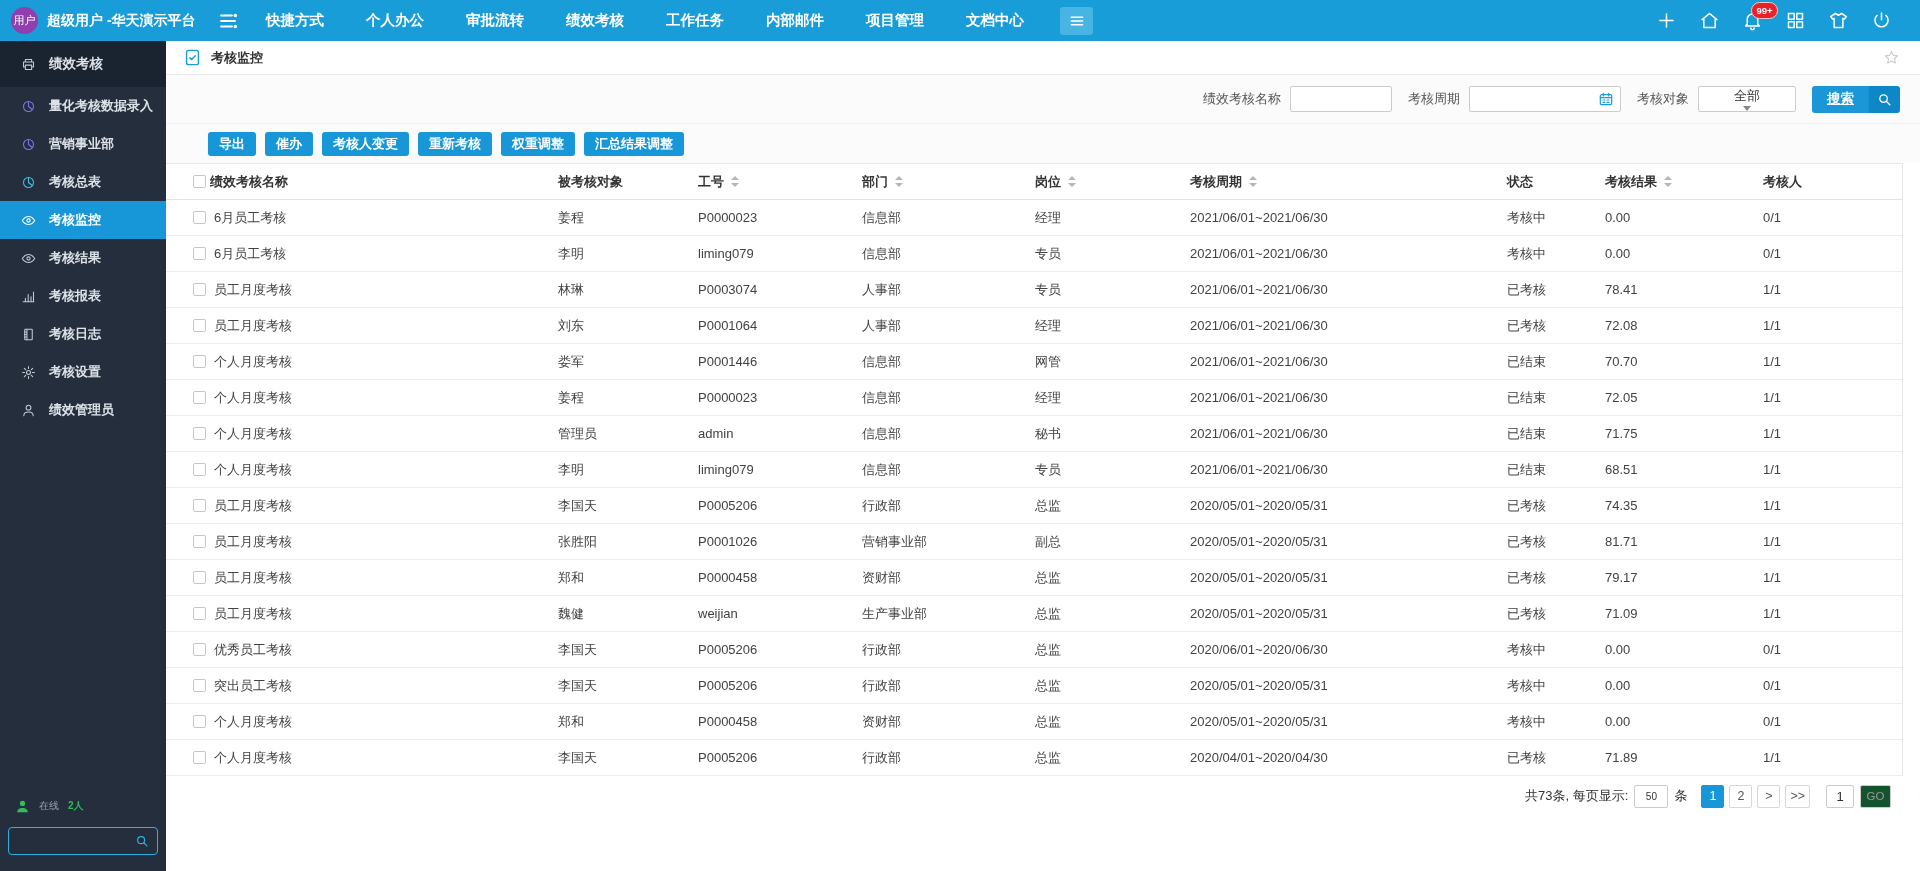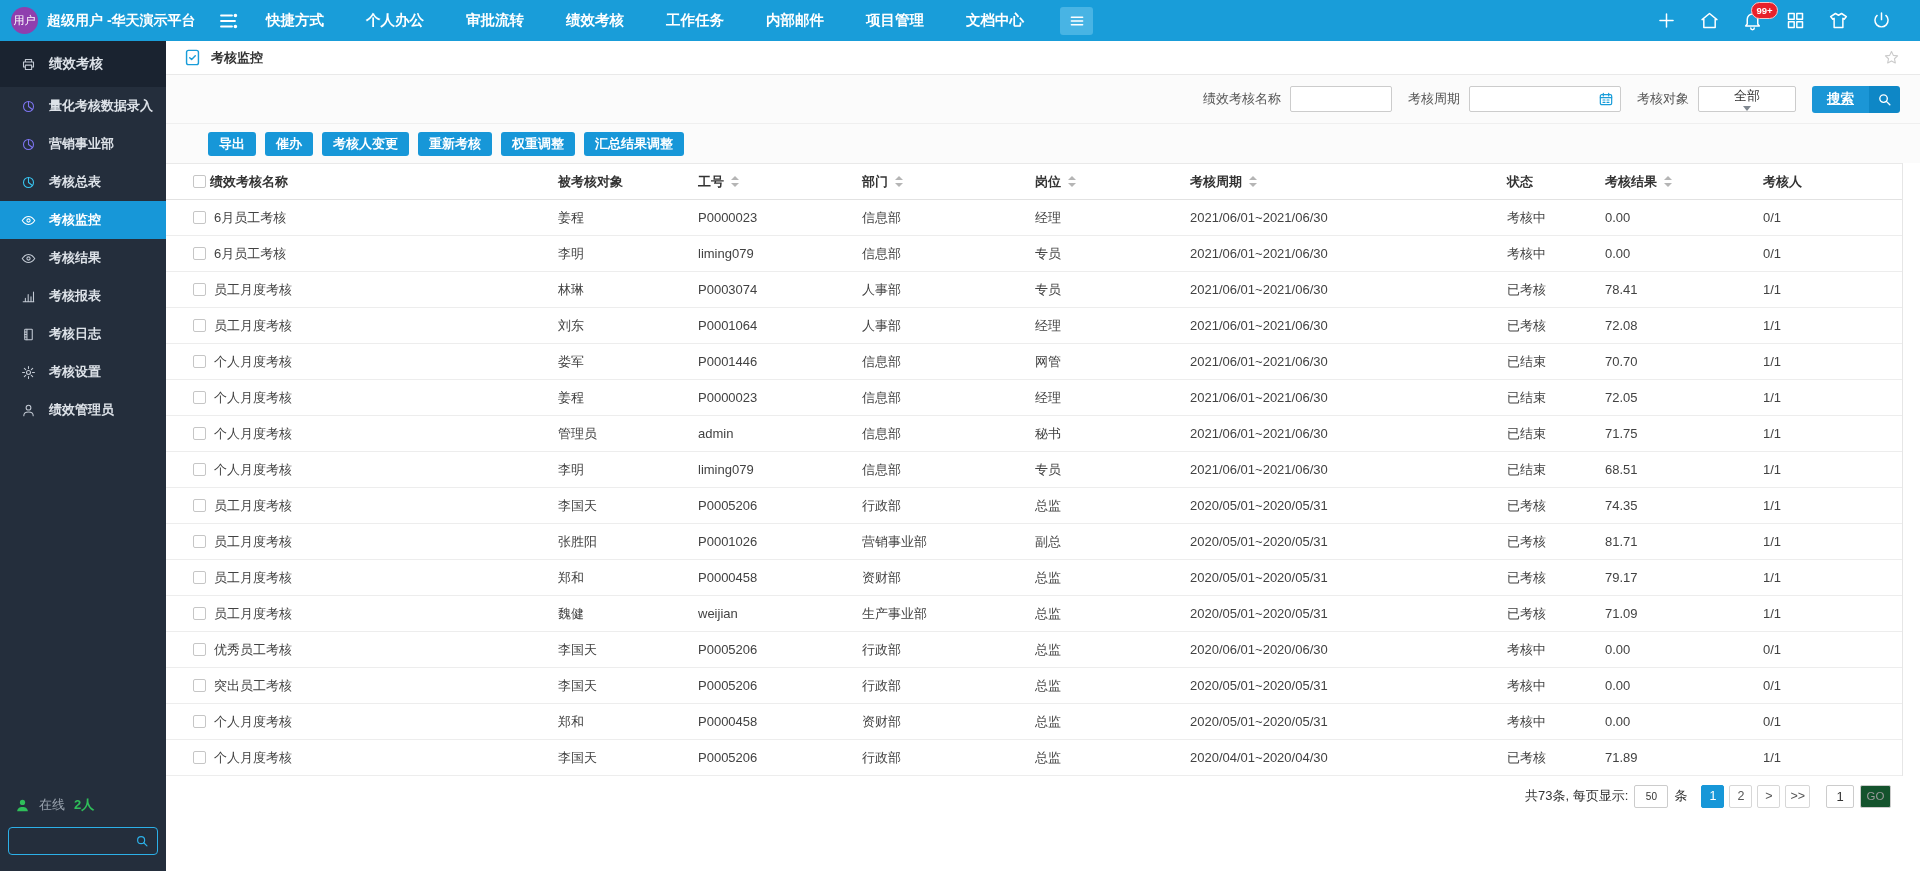--- a/index.html
+++ b/index.html
@@ -24,21 +24,21 @@
 
   
   .sidebar{position:absolute;top:41px;left:0;bottom:0;width:166px;background:#242e3c;z-index:4;}
   .side-item{display:flex;align-items:center;gap:13px;height:38px;padding-left:21px;color:#dde2e8;font-size:13px;font-weight:bold;cursor:pointer;}
   .side-item .ic{width:15px;height:15px;color:#c3cad4;}
   .side-header{height:46px;background:#1a2330;font-size:13.5px;}
   .side-item.active{background:#1797d8;color:#fff;}
   .side-item.active .ic{color:#fff;}
   .c-purple .ic{color:#7d74f0;}
   .c-cyan .ic{color:#38c4ef;}
-  .online{position:absolute;left:15px;bottom:57px;display:flex;align-items:center;gap:9px;font-size:13px;color:#9aa3ae;}
+  .online{position:absolute;left:15px;bottom:57px;display:flex;gap:9px;font-size:10px;color:#9aa3ae;}
   .online .ic{width:15px;height:15px;color:#2fbf5a;}
   .online b{color:#2fbf5a;font-weight:bold;}
   .side-search{position:absolute;left:8px;right:8px;bottom:16px;height:28px;border:1px solid #2cb0e8;border-radius:4px;display:flex;align-items:center;background:transparent;}
   .side-search input{flex:1;background:transparent;border:none;outline:none;color:#cfd6dd;padding:0 8px;font-size:12px;min-width:0;}
   .side-search .ic{width:14px;height:14px;color:#2cb0e8;margin-right:8px;}
   .scroll-handle{position:absolute;left:0;top:633px;width:8px;height:62px;background:#232c39;border:1px solid #6b7684;border-radius:5px;cursor:grab;}
 
   
   .main{position:absolute;top:41px;left:166px;right:0;bottom:0;background:#fff;}
   .crumb{height:34px;background:#fff;border-bottom:1px solid #e9e9e9;display:flex;align-items:center;padding:0 20px 0 17px;}

